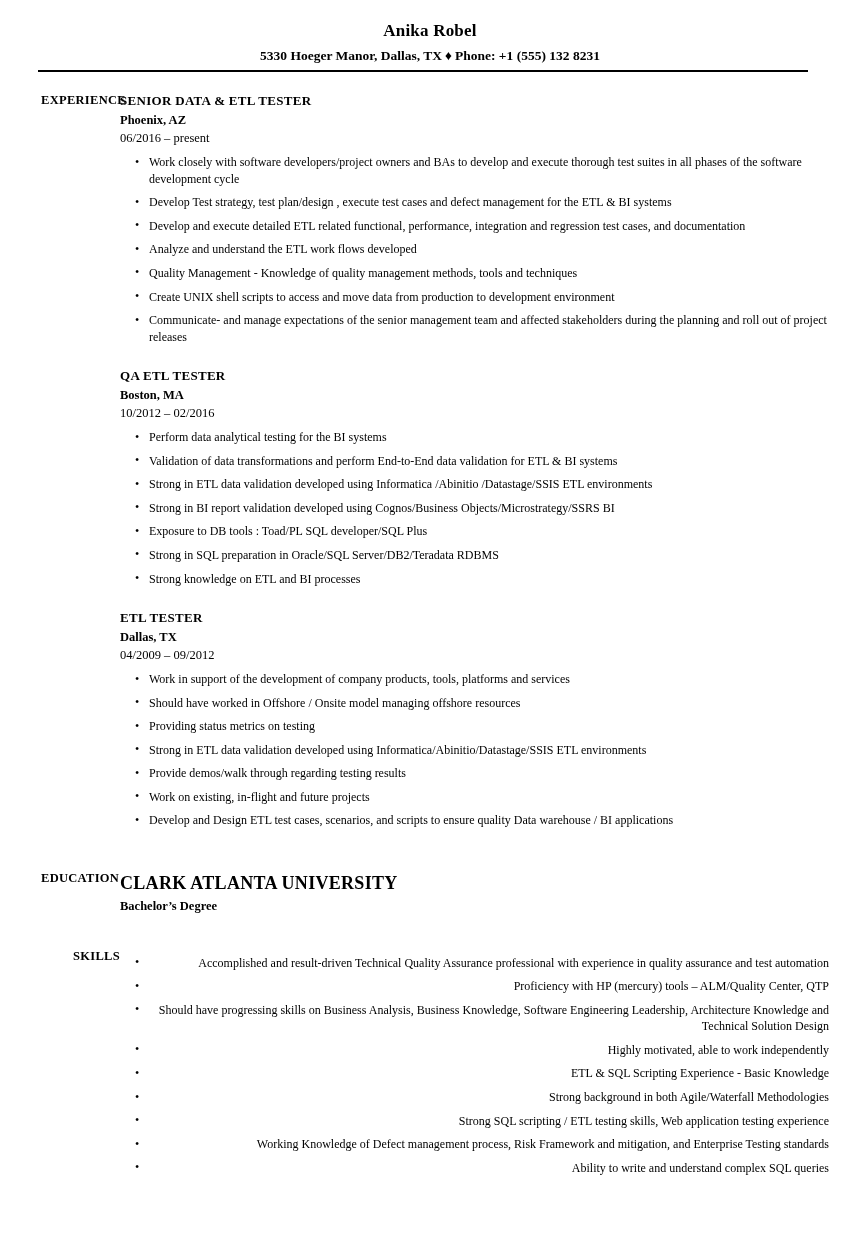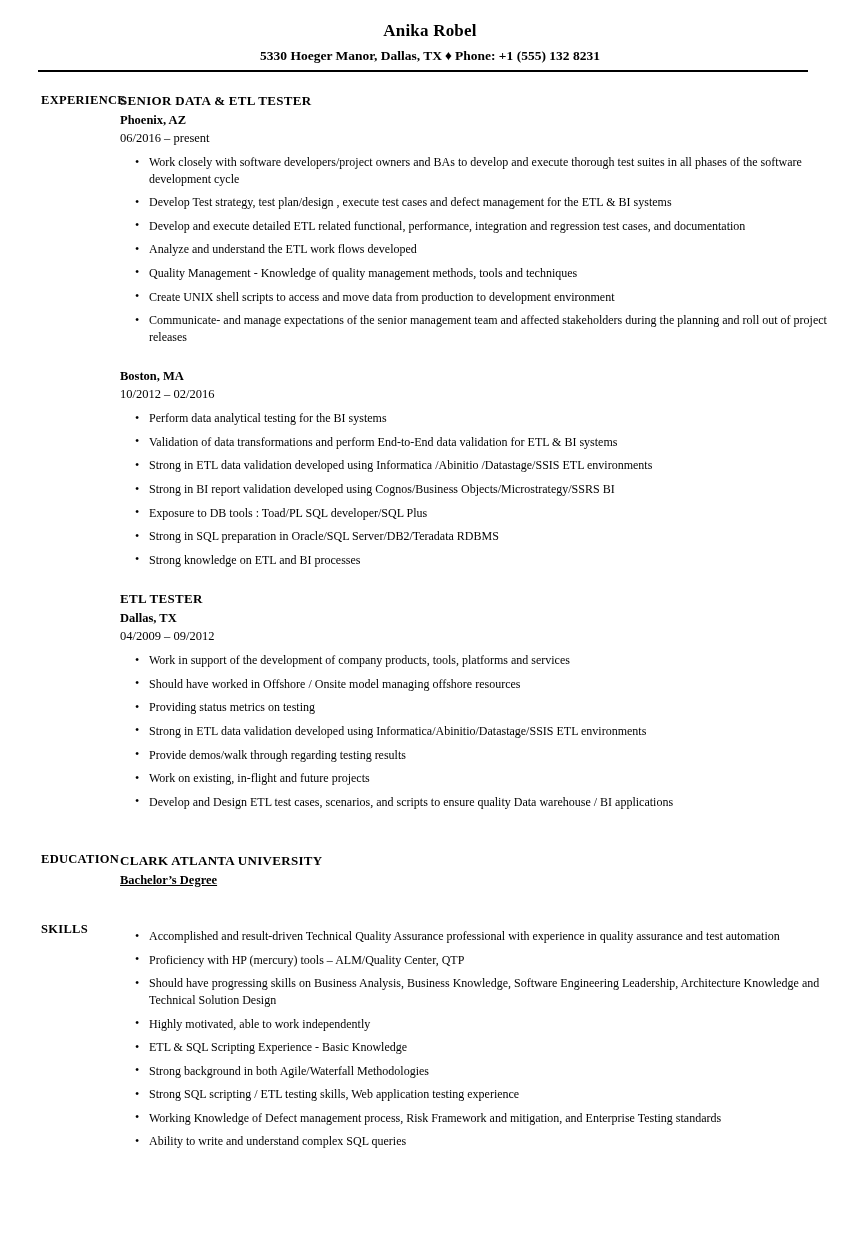--- a/index.html
+++ b/index.html
@@ -74,21 +74,21 @@
     white-space: nowrap;
   }
   .section-body {
     flex: 1 1 auto;
     padding-right: 24px;
     box-sizing: border-box;
   }
 
   #experience-section { margin-top: 20px; }
   #education-section  { margin-top: 34px; }
-  #skills-section     { margin-top: 32px; }
+  #skills-section     { margin-top: 32px; text-align: right; }
 
   
   .job { margin-bottom: 0; }
   .job + .job { margin-top: 22px; }
 
   .job-title {
     font-size: 13px;
     font-weight: bold;
     letter-spacing: 0.3px;
     line-height: 1.45;
@@ -121,30 +121,29 @@
     content: "\2022";
     position: absolute;
     left: 8px;
     top: -0.5px;
     font-size: 12px;
     line-height: 1.38;
   }
 
   
   .edu-school {
-    font-size: 13px;
+    font-size: 18px;
     font-weight: bold;
     letter-spacing: 0.3px;
     line-height: 1.5;
   }
   .edu-degree {
     font-size: 12.5px;
     font-weight: bold;
     line-height: 1.5;
-    text-decoration: underline;
   }
 
   
   #skills-section .section-body ul.bullets > li { padding-left: 22px; }
 </style>
 </head>
 <body>
 
 <div class="page">
 
@@ -169,20 +168,21 @@
           <li>Develop Test strategy, test plan/design , execute test cases and defect management for the ETL &amp; BI systems</li>
           <li>Develop and execute detailed ETL related functional, performance, integration and regression test cases, and documentation</li>
           <li>Analyze and understand the ETL work flows developed</li>
           <li>Quality Management - Knowledge of quality management methods, tools and techniques</li>
           <li>Create UNIX shell scripts to access and move data from production to development environment</li>
           <li>Communicate- and manage expectations of the senior management team and affected stakeholders during the planning and roll out of project releases</li>
         </ul>
       </div>
 
       <div class="job">
+        <div class="job-title">QA ETL TESTER</div>
         <div class="job-location">Boston, MA</div>
         <div class="job-dates">10/2012 – 02/2016</div>
         <ul class="bullets">
           <li>Perform data analytical testing for the BI systems</li>
           <li>Validation of data transformations and perform End-to-End data validation for ETL &amp; BI systems</li>
           <li>Strong in ETL data validation developed using Informatica /Abinitio /Datastage/SSIS ETL environments</li>
           <li>Strong in BI report validation developed using Cognos/Business Objects/Microstrategy/SSRS BI</li>
           <li>Exposure to DB tools : Toad/PL SQL developer/SQL Plus</li>
           <li>Strong in SQL preparation in Oracle/SQL Server/DB2/Teradata RDBMS</li>
           <li>Strong knowledge on ETL and BI processes</li>

